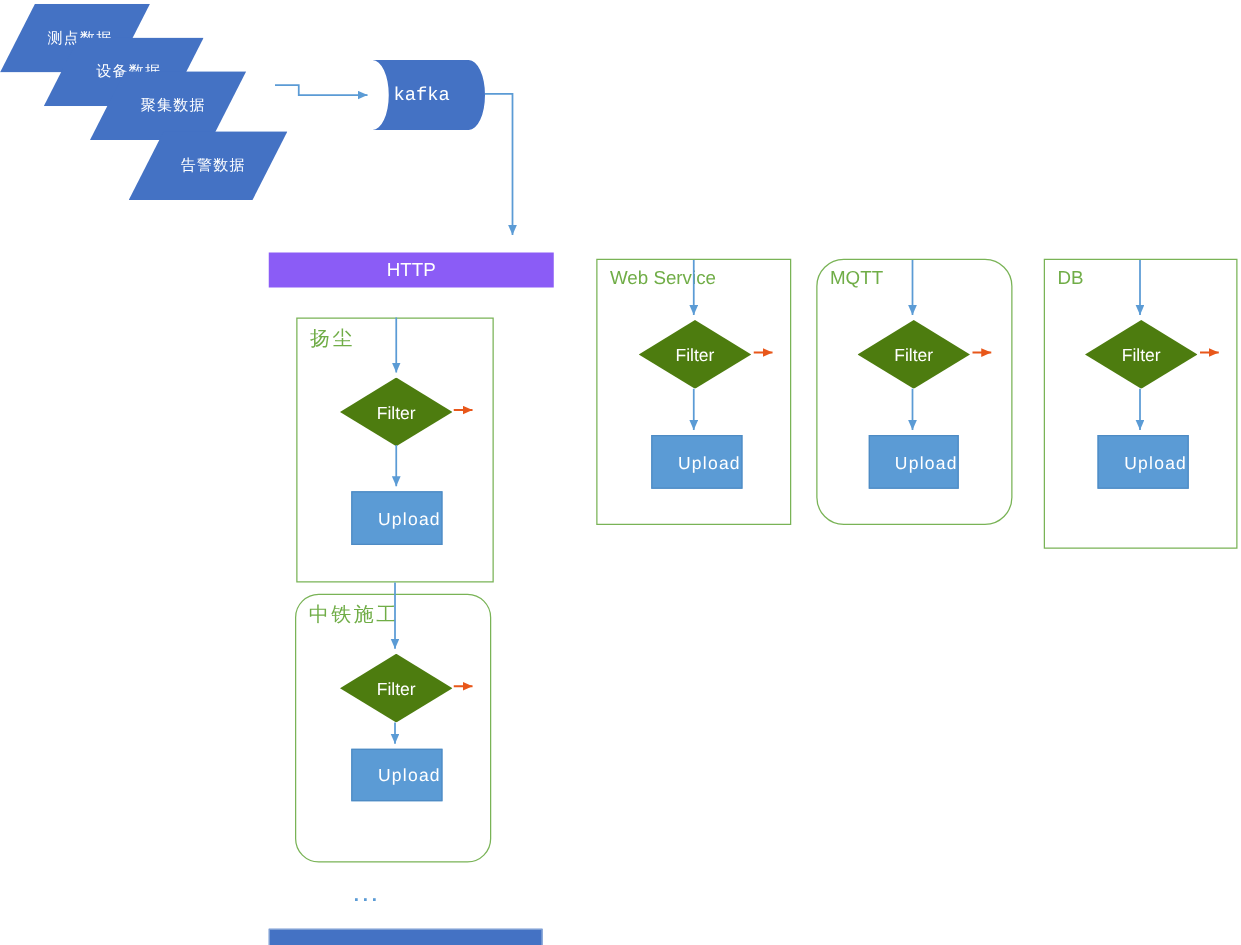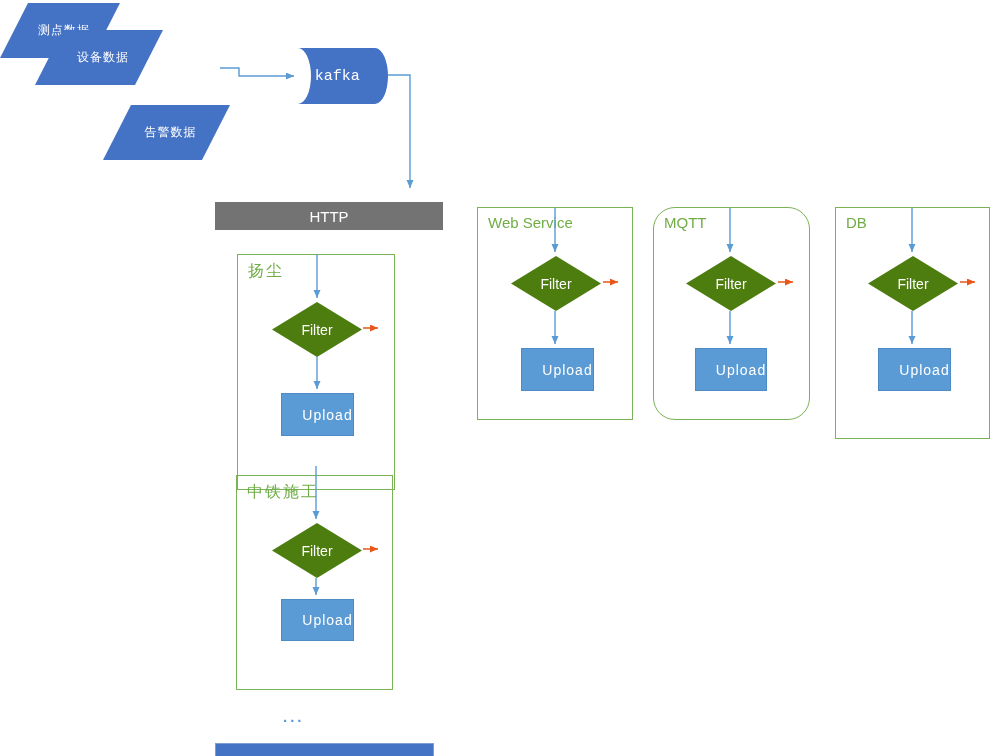--- a/index.html
+++ b/index.html
@@ -17,21 +17,21 @@
   
   .kafka{position:absolute;}
   .kafka svg{position:absolute;left:0;top:0;}
   .kafka-label{
     position:absolute;left:0;top:0;width:88%;height:100%;
     display:flex;align-items:center;justify-content:center;
     color:#fff;font-size:15px;
   }
   
   .hbar{
-    position:absolute;background:#737373;color:#fff;
+    position:absolute;background:#8b5cf6;color:#fff;
     display:flex;align-items:center;justify-content:center;
     font-size:15px;
   }
   
   .gbox{position:absolute;border:1px solid #79B356;box-sizing:border-box;background:transparent;}
   .gbox-label{
     position:absolute;left:10px;top:6px;color:#70AD47;font-size:15px;white-space:nowrap;
   }
   .gbox-label.cjk{font-family:"DejaVu Serif", serif;font-size:16px;letter-spacing:2px;}
   .diamond{
@@ -55,46 +55,49 @@
 <body>
 
 <div class="canvas">
 
   <div class="pgram" style="left:0px;top:3px;width:120px;height:55px;">
     <span>测点数据</span>
   </div>
   <div class="pgram" style="left:35px;top:30px;width:128px;height:55px;">
     <span>设备数据</span>
   </div>
+  <div class="pgram" style="left:72px;top:57px;width:125px;height:55px;">
+    <span>聚集数据</span>
+  </div>
   <div class="pgram" style="left:103px;top:105px;width:127px;height:55px;">
     <span>告警数据</span>
   </div>
 
   <div class="kafka" style="left:295px;top:47px;width:96px;height:58px;font-family:Liberation Mono, monospace;">
     <svg width="96" height="58" viewBox="0 0 96 58">
       <path d="M3 1 H80 A13 28 0 0 1 80 57 H3 A13 28 0 0 0 3 1 Z" fill="#4472C4"></path>
     </svg>
     <span class="kafka-label">kafka</span>
   </div>
 
   <div class="hbar" style="left:215px;top:202px;width:228px;height:28px;">
     <span>HTTP</span>
   </div>
 
-  <div class="gbox" style="left:237px;top:254px;width:158px;height:236px;">
+  <div class="gbox" style="left:237px;top:254px;width:158px;height:212px;">
     <span class="gbox-label cjk">扬尘</span>
     <div class="diamond" style="left:34px;top:47px;width:90px;height:55px;">
       <span>Filter</span>
     </div>
     <div class="upload" style="left:43px;top:138px;width:73px;height:43px;">
       <span>Upload</span>
     </div>
   </div>
 
-  <div class="gbox" style="left:236px;top:475px;width:157px;height:215px;">
+  <div class="gbox" style="left:236px;top:475px;width:157px;height:215px;border-radius:19px;">
     <span class="gbox-label cjk">中铁施工</span>
     <div class="diamond" style="left:35px;top:47px;width:90px;height:55px;">
       <span>Filter</span>
     </div>
     <div class="upload" style="left:44px;top:123px;width:73px;height:42px;">
       <span>Upload</span>
     </div>
   </div>
 
   <div class="gbox" style="left:477px;top:207px;width:156px;height:213px;">

